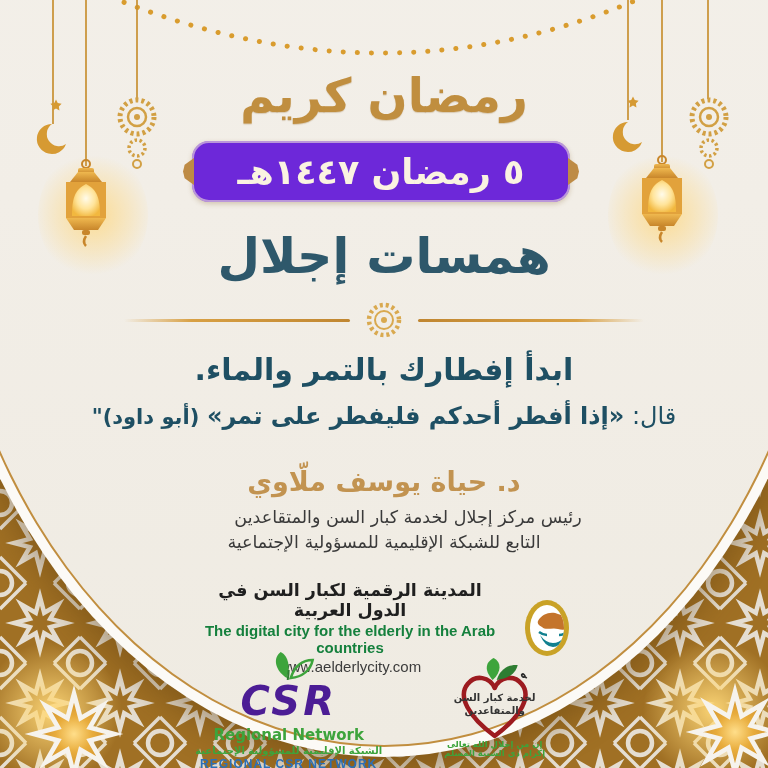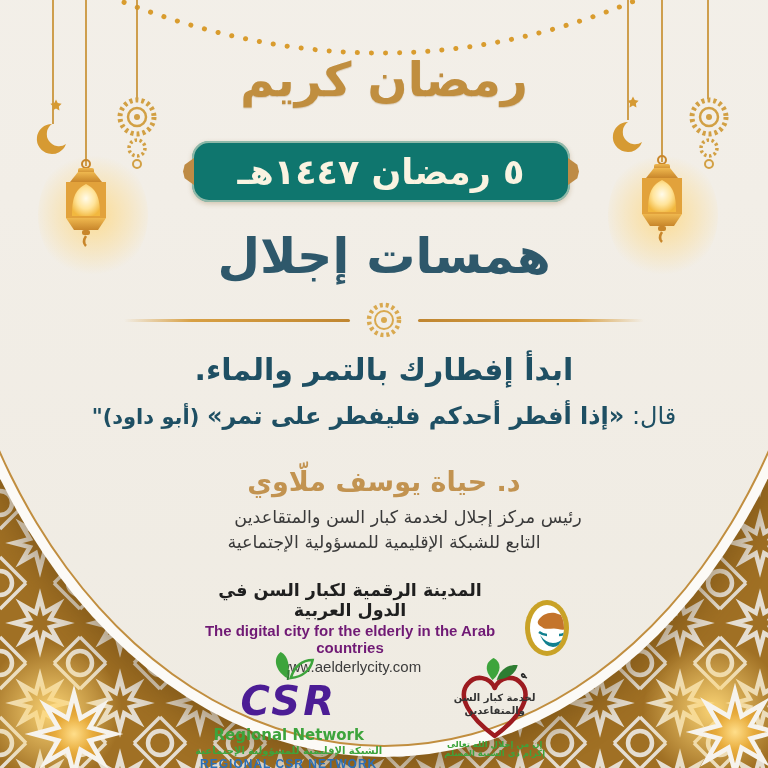--- a/index.html
+++ b/index.html
@@ -19,24 +19,24 @@
   
   .deco{position:absolute;inset:0;z-index:4;pointer-events:none;}
   .deco svg{position:absolute;}
   .glow{position:absolute;border-radius:50%;
         background:radial-gradient(circle,rgba(255,214,120,.75) 0%,rgba(255,214,120,.28) 45%,rgba(255,214,120,0) 70%);}
 
   
   .content{position:absolute;inset:0;z-index:5;}
   .center{position:absolute;left:0;width:768px;text-align:center;}
 
-  .calligraphy{top:52px;font-size:47px;font-weight:bold;color:#C08E3F;
+  .calligraphy{top:68px;font-size:47px;font-weight:bold;color:#C08E3F;
                text-shadow:0 1px 1px rgba(140,90,20,.25);letter-spacing:1px;}
 
-  .banner{position:absolute;left:192px;top:141px;width:378px;height:61px;background:#0f766e;
+  .banner{position:absolute;left:192px;top:141px;width:378px;height:61px;background:#6d28d9;
           border-radius:17px;box-shadow:inset 0 0 0 2px rgba(250,240,218,.55),0 2px 5px rgba(120,80,20,.25);
           display:flex;align-items:center;justify-content:center;}
   .banner:before,.banner:after{content:"";position:absolute;top:17px;width:11px;height:27px;background:#BE8B45;}
   .banner:before{left:-9px;clip-path:polygon(100% 0,15% 25%,0 50%,15% 75%,100% 100%);}
   .banner:after{right:-9px;clip-path:polygon(0 0,85% 25%,100% 50%,85% 75%,0 100%);}
   .banner-text{font-size:35px;font-weight:bold;color:#FAF3E1;direction:rtl;}
 
   .page-title{top:228px;font-size:49px;font-weight:bold;color:#2E586B;direction:rtl;}
 
   .divider{position:absolute;top:300px;left:124px;width:520px;height:40px;
@@ -52,21 +52,21 @@
 
   .author-name{top:466px;font-size:27px;font-weight:bold;color:#C29350;direction:rtl;}
   .role1{top:507px;font-size:17.5px;color:#3A3A3A;direction:rtl;padding-left:24px;}
   .role2{top:532px;font-size:17.5px;color:#3A3A3A;direction:rtl;}
 
   
   .dc-row{position:absolute;top:580px;left:50%;transform:translateX(-50%);
           display:flex;align-items:center;gap:10px;}
   .dc-text{text-align:center;}
   .dc-ar{font-size:17.5px;font-weight:bold;color:#1F1F1F;direction:rtl;}
-  .dc-en{font-size:15px;font-weight:bold;color:#701a75;margin-top:2px;font-family:"Liberation Sans",sans-serif;}
+  .dc-en{font-size:15px;font-weight:bold;color:#15803d;margin-top:2px;font-family:"Liberation Sans",sans-serif;}
   .dc-url{font-size:15px;color:#3C3C3C;margin-top:2px;font-family:"Liberation Sans",sans-serif;}
   .globe{position:relative;width:70px;height:70px;border-radius:50%;
          background:conic-gradient(#CE1126 0 14deg,#fff 14deg 20deg,#007A3D 20deg 38deg,#111 38deg 46deeg,#111 38deg 46deg,#fff 46deg 52deg,#CE1126 52deg 70deg,#FCD116 70deg 78deg,#007A3D 78deg 96deg,#fff 96deg 102deg,#CE1126 102deg 120deg,#111 120deg 128deg,#007A3D 128deg 146deg,#fff 146deg 152deg,#CE1126 152deg 170deg,#FCD116 170deg 178deg,#007A3D 178deg 196deg,#111 196deg 204deg,#fff 204deg 210deg,#CE1126 210deg 228deg,#007A3D 228deg 246deg,#FCD116 246deg 254deg,#fff 254deg 260deg,#CE1126 260deg 278deg,#111 278deg 286deg,#007A3D 286deg 304deg,#fff 304deg 310deg,#CE1126 310deg 328deg,#FCD116 328deg 336deg,#007A3D 336deg 354deg,#CE1126 354deg 360deg);}
   .globe-gold{position:absolute;inset:7px;border-radius:50%;background:#C9A227;}
   .globe-core{position:absolute;inset:12px;border-radius:50%;background:#fff;overflow:hidden;}
 
   
   .logos-row{position:absolute;top:650px;left:50%;transform:translateX(-52%);
              display:flex;align-items:flex-start;gap:46px;}
   .csr{width:190px;text-align:center;}

